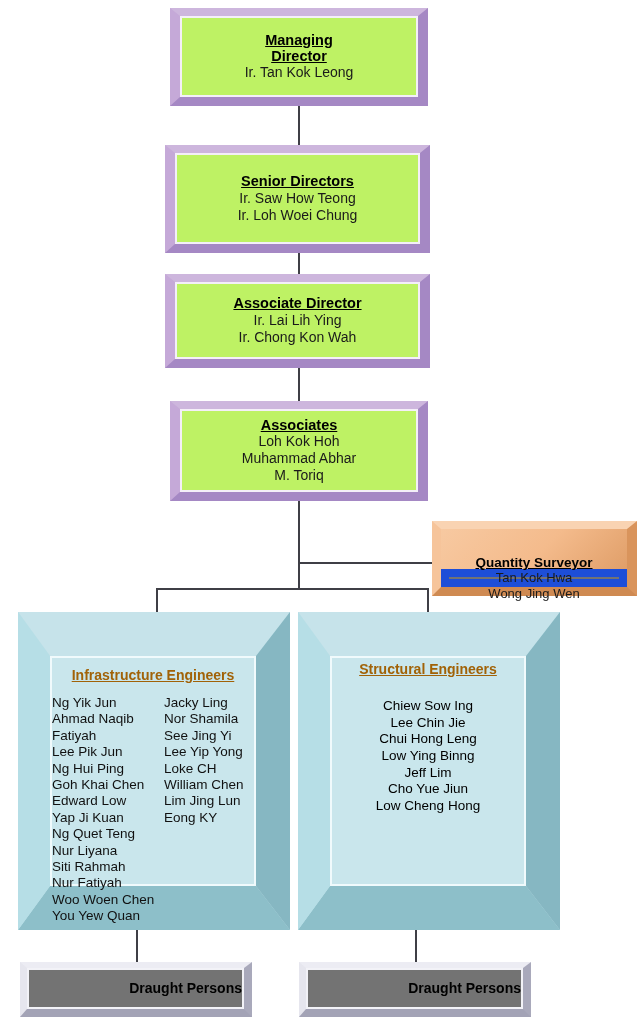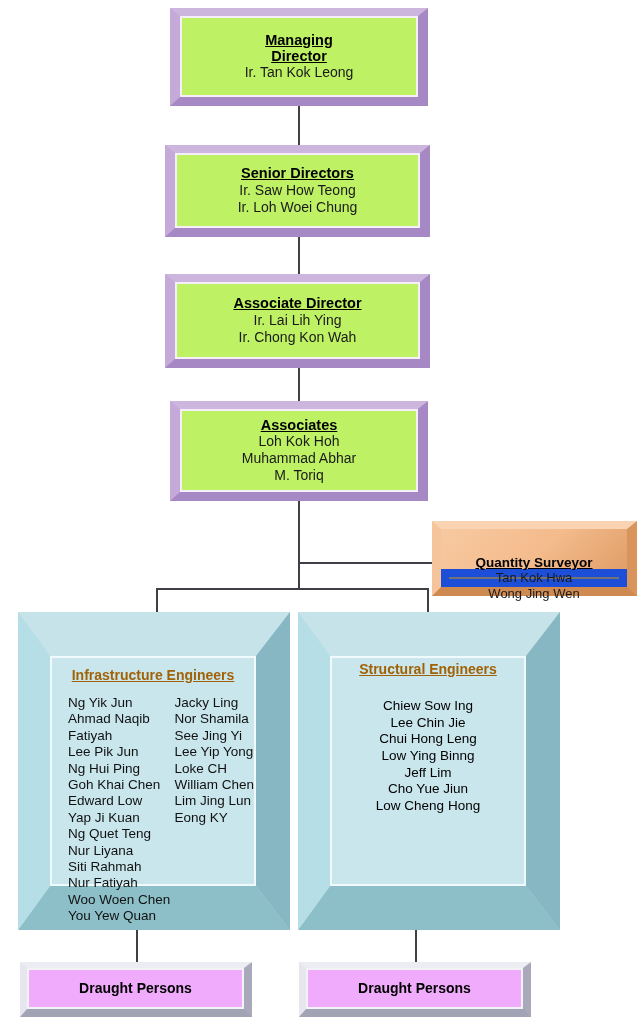--- a/index.html
+++ b/index.html
@@ -99,22 +99,23 @@
   
   .gray .face {
     background: linear-gradient(135deg, #e2e2ea 0%, #d8d8e2 55%, #b9b9c8 100%);
     border-left: 7px solid #e6e6ee;
     border-top: 6px solid #ececf3;
     border-right: 8px solid #a9a9bb;
     border-bottom: 8px solid #a3a3b6;
   }
   .gray .inner {
     left: 7px; top: 6px; right: 8px; bottom: 8px;
-    background: #f0abfc;
+    background: #737373;
     border: 2px solid #f2f2f7;
+    align-items: flex-end;
   }
   .gray .label-title {
     font-size: 14px;
     font-weight: bold;
     text-decoration: none;
   }
 
   
   .cyanbox {
     position: absolute;
@@ -224,21 +225,21 @@
 
   <div class="box purple" style="left:170px; top:8px; width:258px; height:98px;">
     <div class="face"></div>
     <div class="inner">
       <div class="label-title">Managing</div>
       <div class="label-title">Director</div>
       <div class="label-name">Ir. Tan Kok Leong</div>
     </div>
   </div>
 
-  <div class="box purple" style="left:165px; top:145px; width:265px; height:92px;">
+  <div class="box purple" style="left:165px; top:145px; width:265px; height:108px;">
     <div class="face"></div>
     <div class="inner">
       <div class="label-title">Senior Directors</div>
       <div class="label-name">Ir. Saw How Teong</div>
       <div class="label-name">Ir. Loh Woei Chung</div>
     </div>
   </div>
 
   <div class="box purple" style="left:165px; top:274px; width:265px; height:94px;">
     <div class="face"></div>
@@ -269,21 +270,21 @@
   </div>
 
   <div class="cyanbox" style="left:18px; top:612px; width:272px; height:318px;">
     <div class="frame"></div>
     <div class="bev bev-top"></div>
     <div class="bev bev-bottom"></div>
     <div class="bev bev-left"></div>
     <div class="bev bev-right"></div>
     <div class="cyan-inner" style="padding-top:9px;">
       <div class="cyan-title">Infrastructure Engineers</div>
-      <div class="name-cols" style="padding-left:16px; margin-top:12px;justify-content:space-between;">
+      <div class="name-cols" style="padding-left:0; margin-top:12px;">
         <div class="name-col" style="width:112px;">
           <div>Ng Yik Jun</div>
           <div>Ahmad Naqib</div>
           <div>Fatiyah</div>
           <div>Lee Pik Jun</div>
           <div>Ng Hui Ping</div>
           <div>Goh Khai Chen</div>
           <div>Edward Low</div>
           <div>Yap Ji Kuan</div>
           <div>Ng Quet Teng</div>

